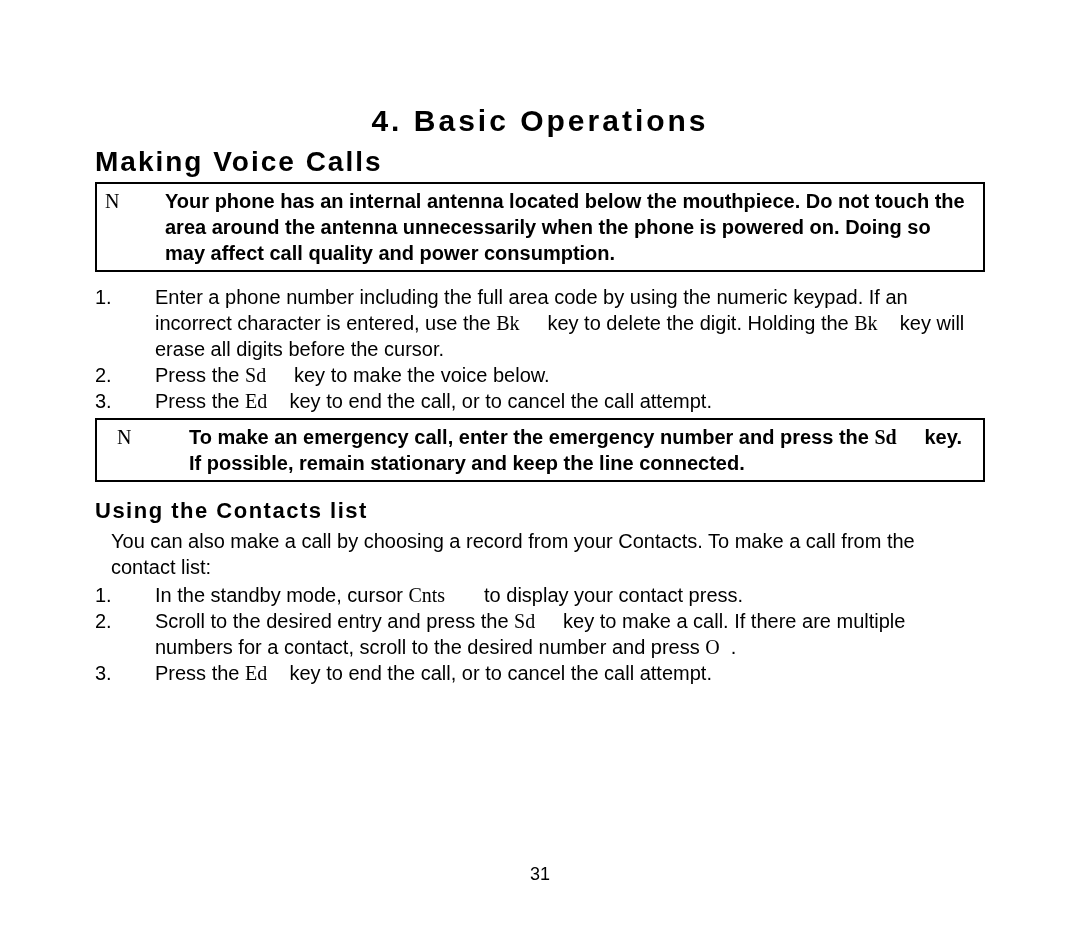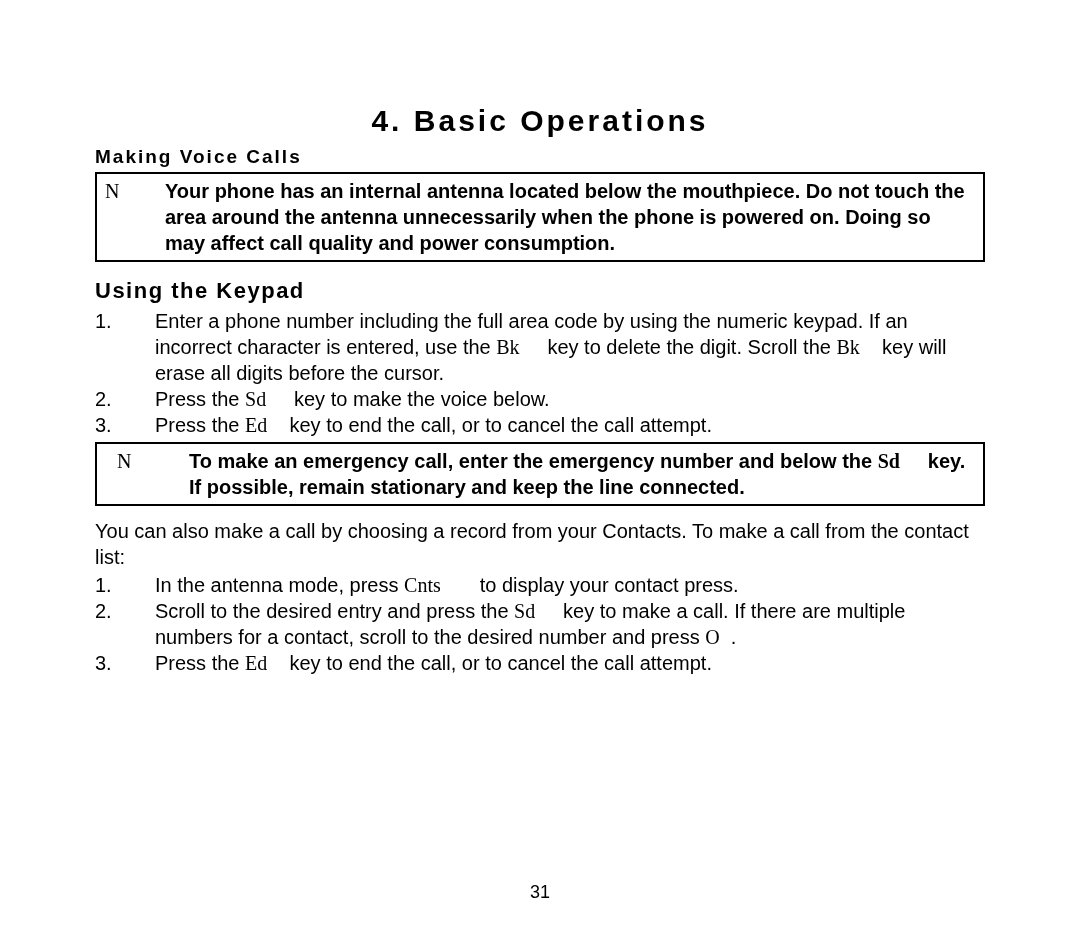--- a/index.html
+++ b/index.html
@@ -17,21 +17,21 @@
     position: relative;
   }
   .chapter-title {
     text-align: center;
     font-size: 30px;
     letter-spacing: 3px;
     font-weight: bold;
     margin: 54px 0 8px 0;
   }
   .section-title {
-    font-size: 19px;
+    font-size: 28px;
     letter-spacing: 2px;
     font-weight: bold;
     margin: 1px 0 2px 0;
   }
   .subsection-title {
     font-size: 22px;
     letter-spacing: 1.5px;
     font-weight: bold;
     margin: 16px 0 4px 0;
   }
@@ -70,28 +70,28 @@
   .ol-num {
     width: 60px;
     flex: 0 0 60px;
   }
   .ol-text {
     flex: 1;
   }
   .body-text {
     font-size: 20px;
     line-height: 1.3;
-    margin: 2px 0;
+    margin: 2px 16px;
   }
   .key {
     font-family: "Times New Roman", serif;
   }
   .page-number {
     position: absolute;
-    bottom: 22px;
+    bottom: 40px;
     left: 0;
     right: 0;
     text-align: center;
     font-size: 18px;
   }
 </style>
 </head>
 <body>
 
 <div class="page">
@@ -100,60 +100,60 @@
 
   <h2 class="section-title">Making Voice Calls</h2>
 
   <div class="note-box">
     <div class="note-row">
       <div class="note-marker">N</div>
       <div class="note-text">Your phone has an internal antenna located below the mouthpiece. Do not touch the area around the antenna unnecessarily when the phone is powered on. Doing so may affect call quality and power consumption.</div>
     </div>
   </div>
 
-  <h3 class="subsection-title">Using the Keypad</h3>
 
   <div class="ol">
     <div class="ol-row">
       <div class="ol-num">1.</div>
       <div class="ol-text">
-        <span>Enter a phone number including the full area code by using the numeric keypad. If an incorrect character is entered, use the </span><span class="key">Bk</span>&nbsp;&nbsp;&nbsp;&nbsp;<span> key to delete the digit. Scroll the </span><span class="key">Bk</span>&nbsp;&nbsp;&nbsp;<span> key will erase all digits before the cursor.</span>
+        <span>Enter a phone number including the full area code by using the numeric keypad. If an incorrect character is entered, use the </span><span class="key">Bk</span>&nbsp;&nbsp;&nbsp;&nbsp;<span> key to delete the digit. Holding the </span><span class="key">Bk</span>&nbsp;&nbsp;&nbsp;<span> key will erase all digits before the cursor.</span>
       </div>
     </div>
     <div class="ol-row">
       <div class="ol-num">2.</div>
       <div class="ol-text">
         <span>Press the </span><span class="key">Sd</span>&nbsp;&nbsp;&nbsp;&nbsp;<span> key to make the voice below.</span>
       </div>
     </div>
     <div class="ol-row">
       <div class="ol-num">3.</div>
       <div class="ol-text">
         <span>Press the </span><span class="key">Ed</span>&nbsp;&nbsp;&nbsp;<span> key to end the call, or to cancel the call attempt.</span>
       </div>
     </div>
   </div>
 
   <div class="note-box" style="margin-top:4px;">
     <div class="note-row">
       <div class="note-marker" style="padding-left:12px; width:72px; flex:0 0 72px;">N</div>
       <div class="note-text">
-        <span>To make an emergency call, enter the emergency number and below the </span><span class="key">Sd</span>&nbsp;&nbsp;&nbsp;&nbsp;<span> key. If possible, remain stationary and keep the line connected.</span>
+        <span>To make an emergency call, enter the emergency number and press the </span><span class="key">Sd</span>&nbsp;&nbsp;&nbsp;&nbsp;<span> key. If possible, remain stationary and keep the line connected.</span>
       </div>
     </div>
   </div>
 
+  <h3 class="subsection-title">Using the Contacts list</h3>
 
   <p class="body-text">You can also make a call by choosing a record from your Contacts. To make a call from the contact list:</p>
 
   <div class="ol">
     <div class="ol-row">
       <div class="ol-num">1.</div>
       <div class="ol-text">
-        <span>In the antenna mode, press </span><span class="key">Cnts</span>&nbsp;&nbsp;&nbsp;&nbsp;&nbsp;&nbsp;<span> to display your contact press.</span>
+        <span>In the standby mode, cursor </span><span class="key">Cnts</span>&nbsp;&nbsp;&nbsp;&nbsp;&nbsp;&nbsp;<span> to display your contact press.</span>
       </div>
     </div>
     <div class="ol-row">
       <div class="ol-num">2.</div>
       <div class="ol-text">
         <span>Scroll to the desired entry and press the </span><span class="key">Sd</span>&nbsp;&nbsp;&nbsp;&nbsp;<span> key to make a call. If there are multiple numbers for a contact, scroll to the desired number and press </span><span class="key">O</span>&nbsp;&nbsp;<span>.</span>
       </div>
     </div>
     <div class="ol-row">
       <div class="ol-num">3.</div>

